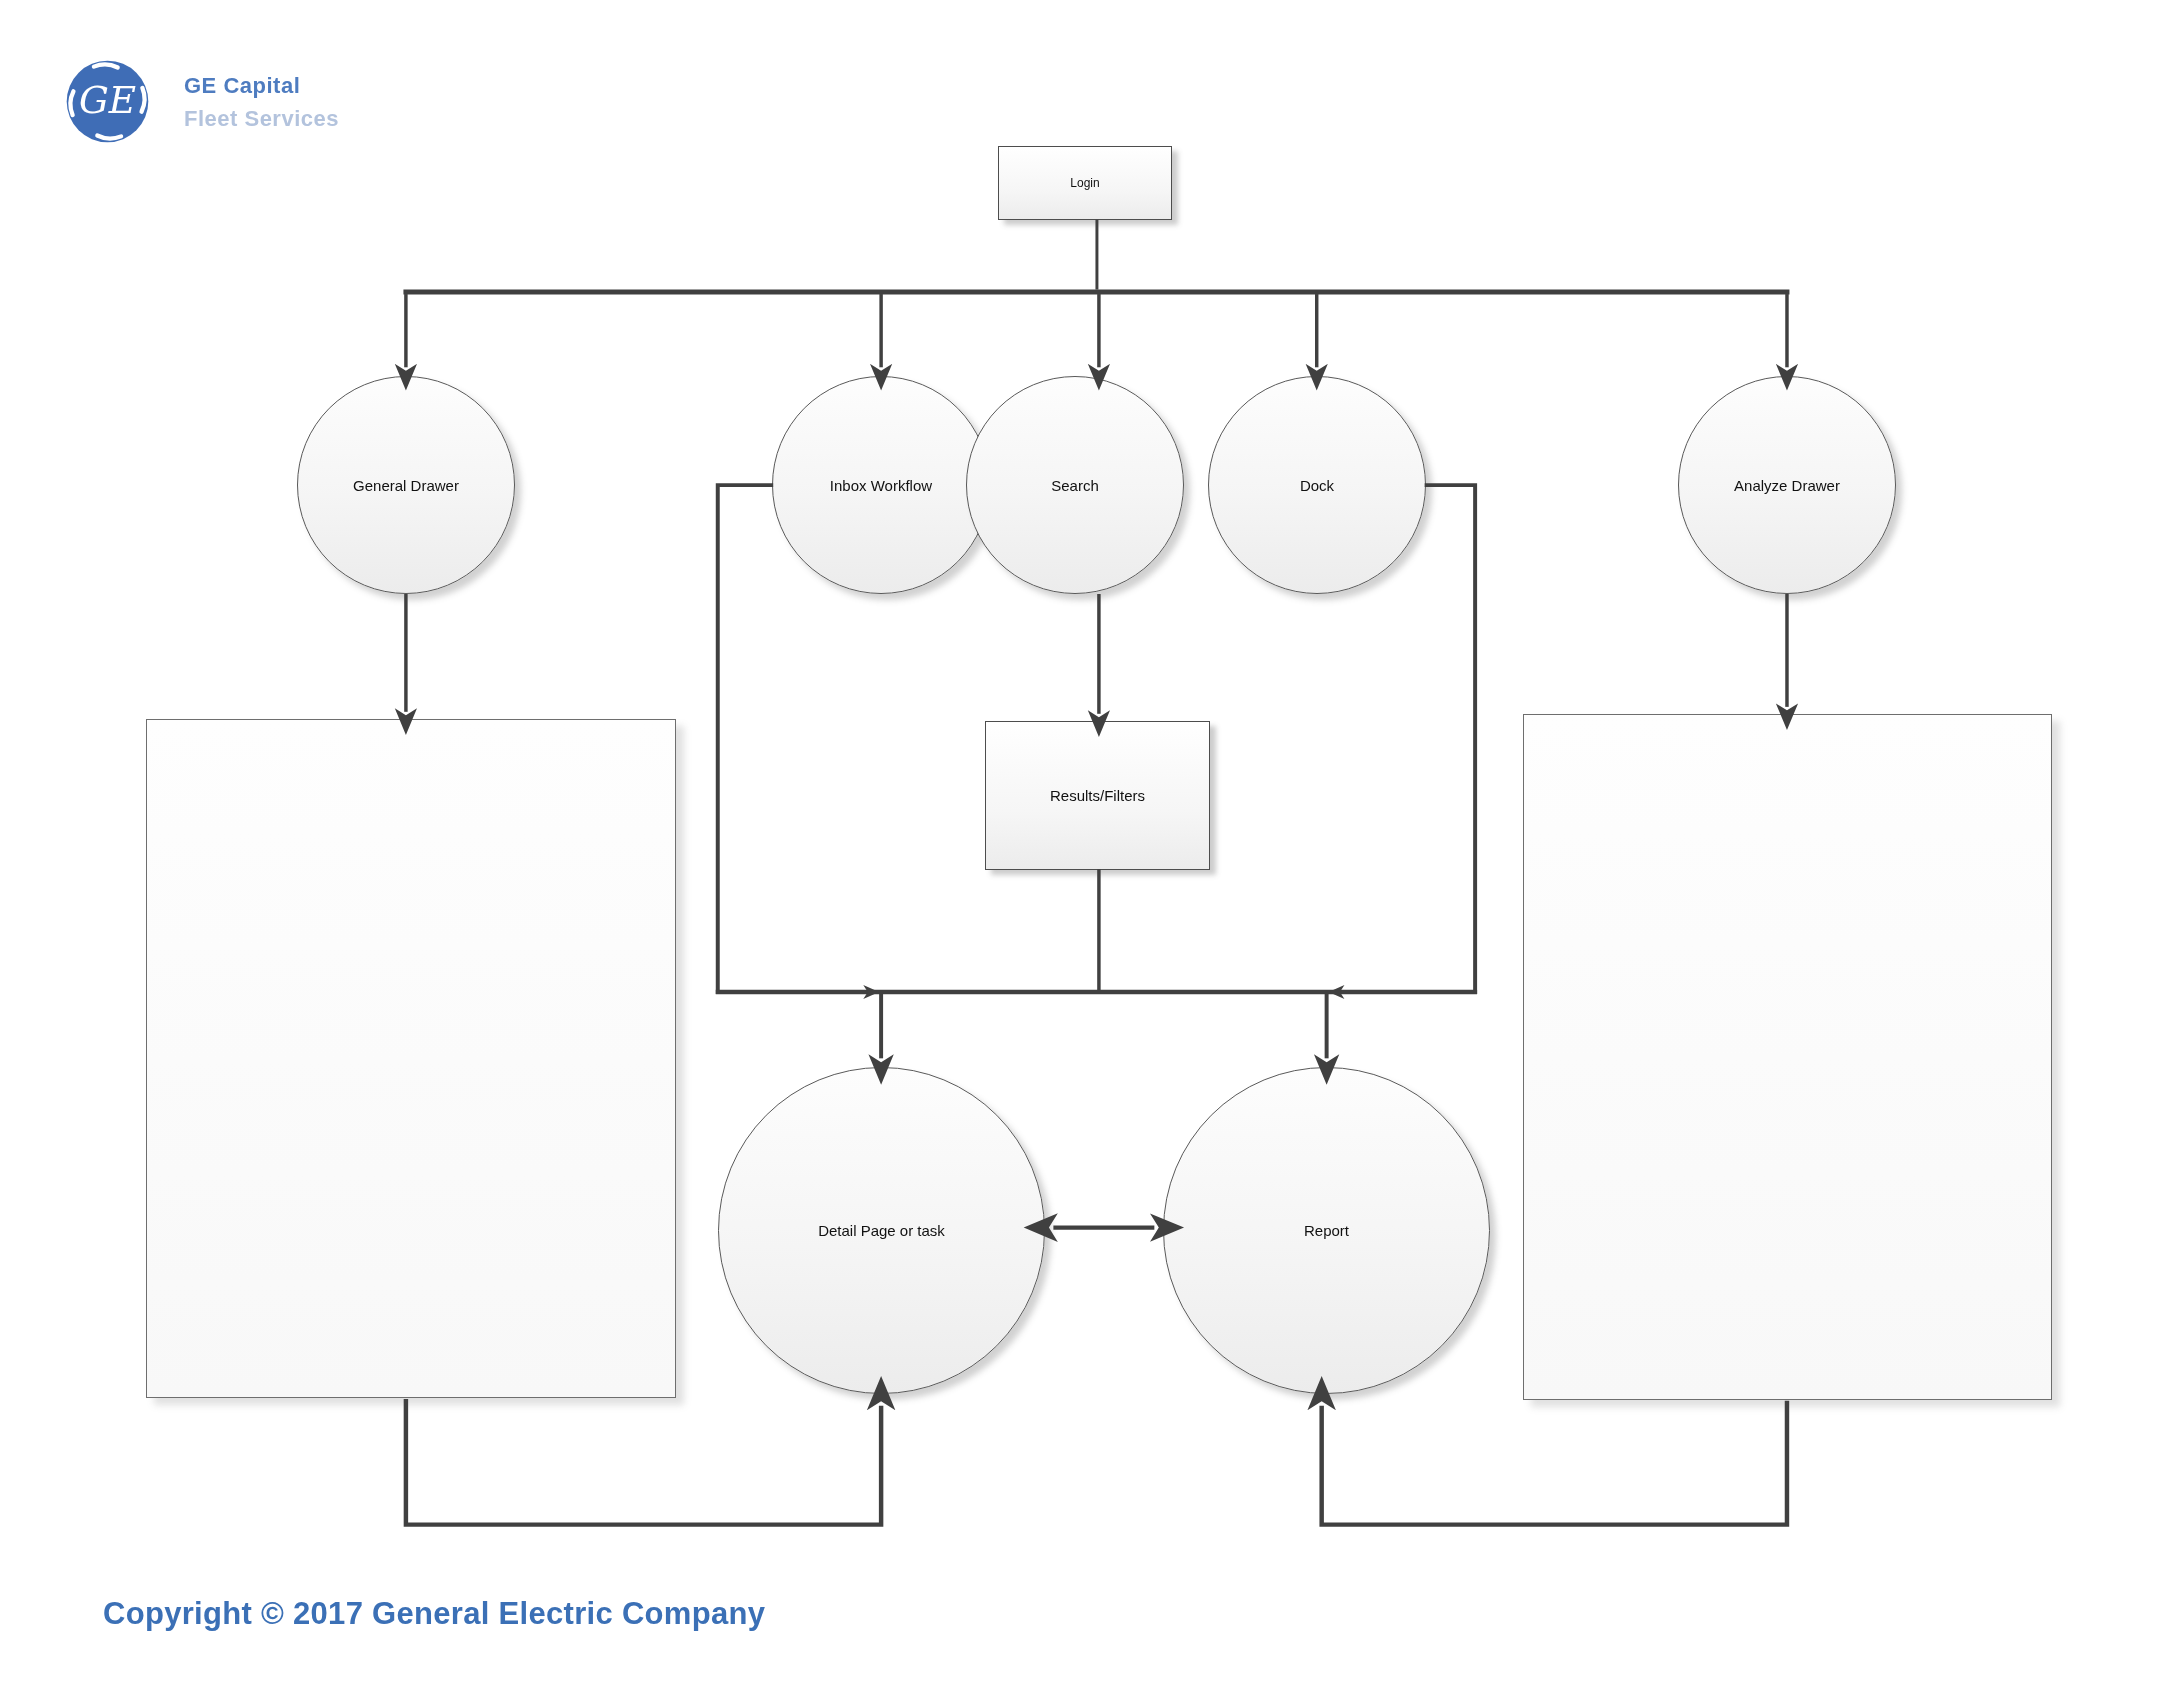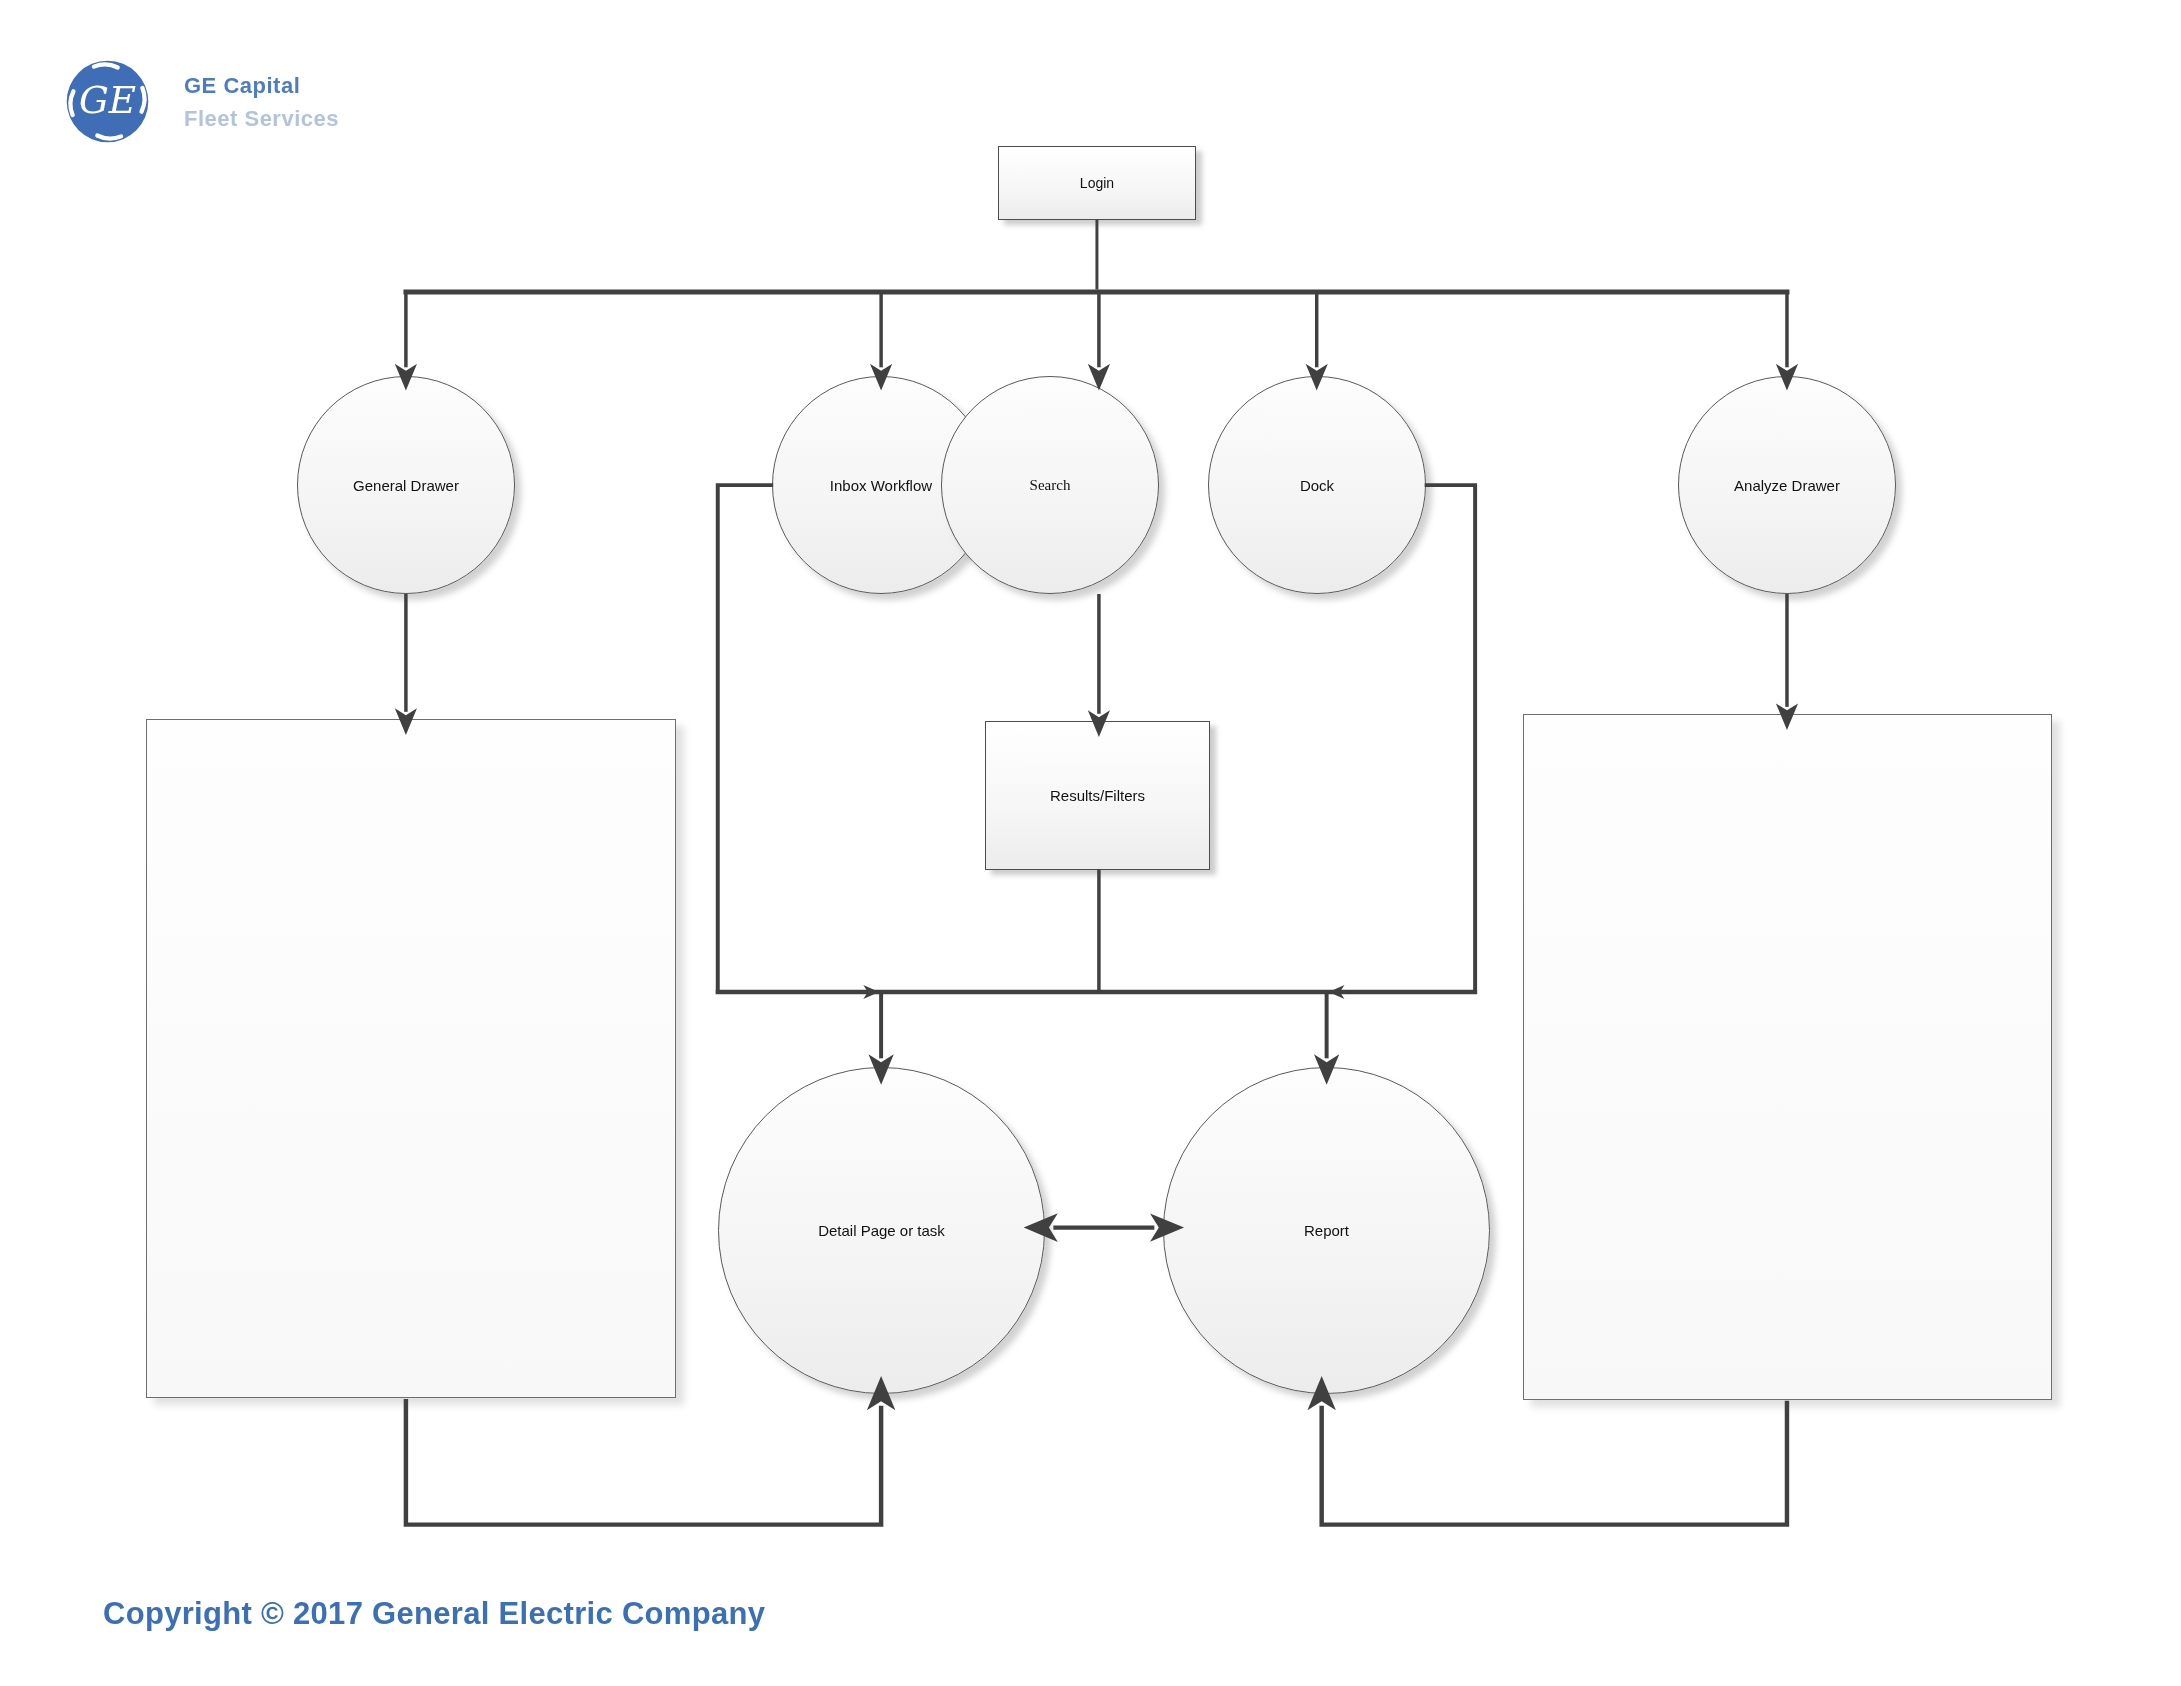--- a/index.html
+++ b/index.html
@@ -30,24 +30,24 @@
     border:1.6px solid #4d4d4d;
     box-shadow:6px 5px 5px rgba(90,90,90,0.30);
   }
   .panel{
     background:linear-gradient(180deg,#fefefe 0%,#f8f8f8 100%);
     border:1.5px solid #6e6e6e;
     box-shadow:8px 7px 7px rgba(120,120,120,0.22);
   }
 
   
-  #node-login          {left:998px;top:146px;width:198px;height:74px;font-size:14px;}
+  #node-login          {left:998px;top:146px;width:174px;height:74px;font-size:12px;}
   #node-manage-drawer  {left:297px; top:376px;width:218px;height:218px;}
   #node-inbox-workflow {left:772px; top:376px;width:218px;height:218px;}
-  #node-search         {left:941px;top:376px;width:218px;height:218px;font-family:Liberation Serif, serif;}
+  #node-search         {left:966px;top:376px;width:218px;height:218px;}
   #node-dock           {left:1208px;top:376px;width:218px;height:218px;justify-content:center;}
   #node-analyze-drawer {left:1678px;top:376px;width:218px;height:218px;justify-content:center;}
   #node-results-filters{left:985px; top:721px;width:225px;height:149px;}
   #node-detail-page    {left:718px; top:1067px;width:327px;height:327px;}
   #node-report         {left:1163px;top:1067px;width:327px;height:327px;}
   #panel-manage        {left:146px; top:719px;width:530px;height:679px;}
   #panel-analyze       {left:1523px;top:714px;width:529px;height:686px;}
 
   
   #edges{position:absolute;left:0;top:0;z-index:2;pointer-events:none;}

